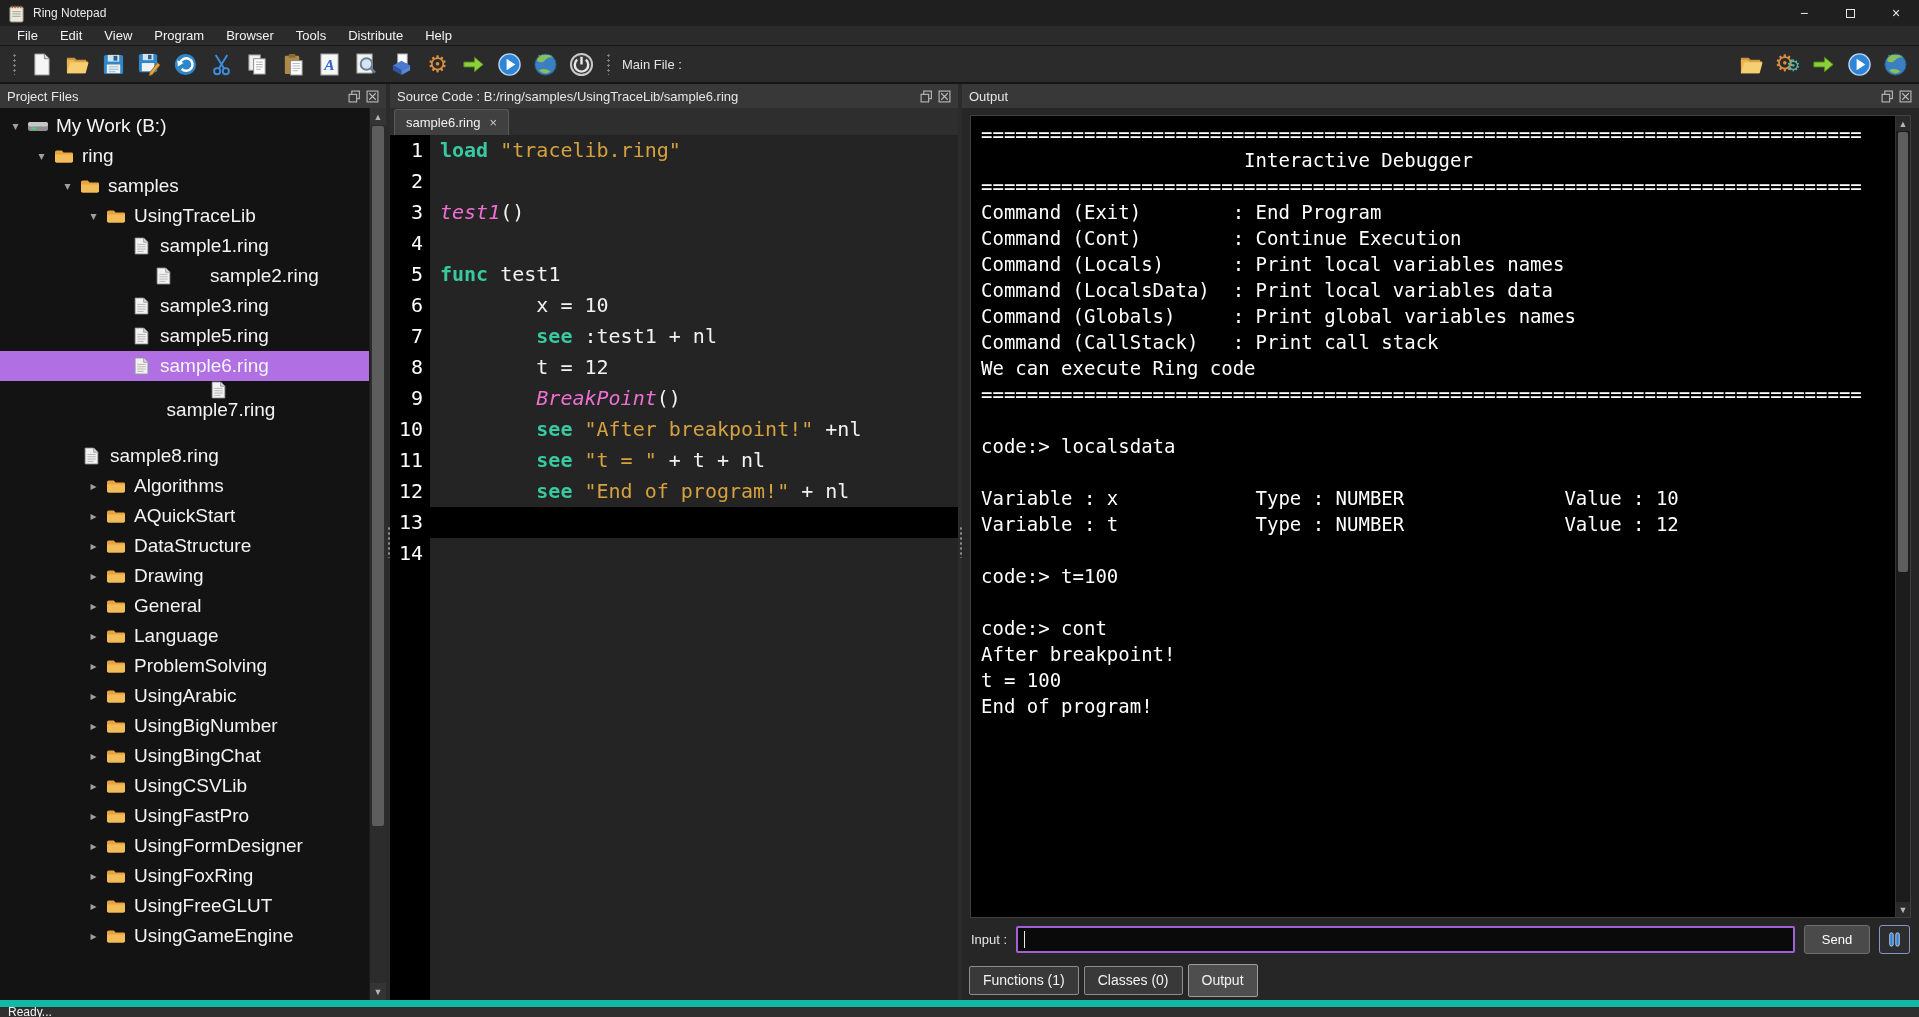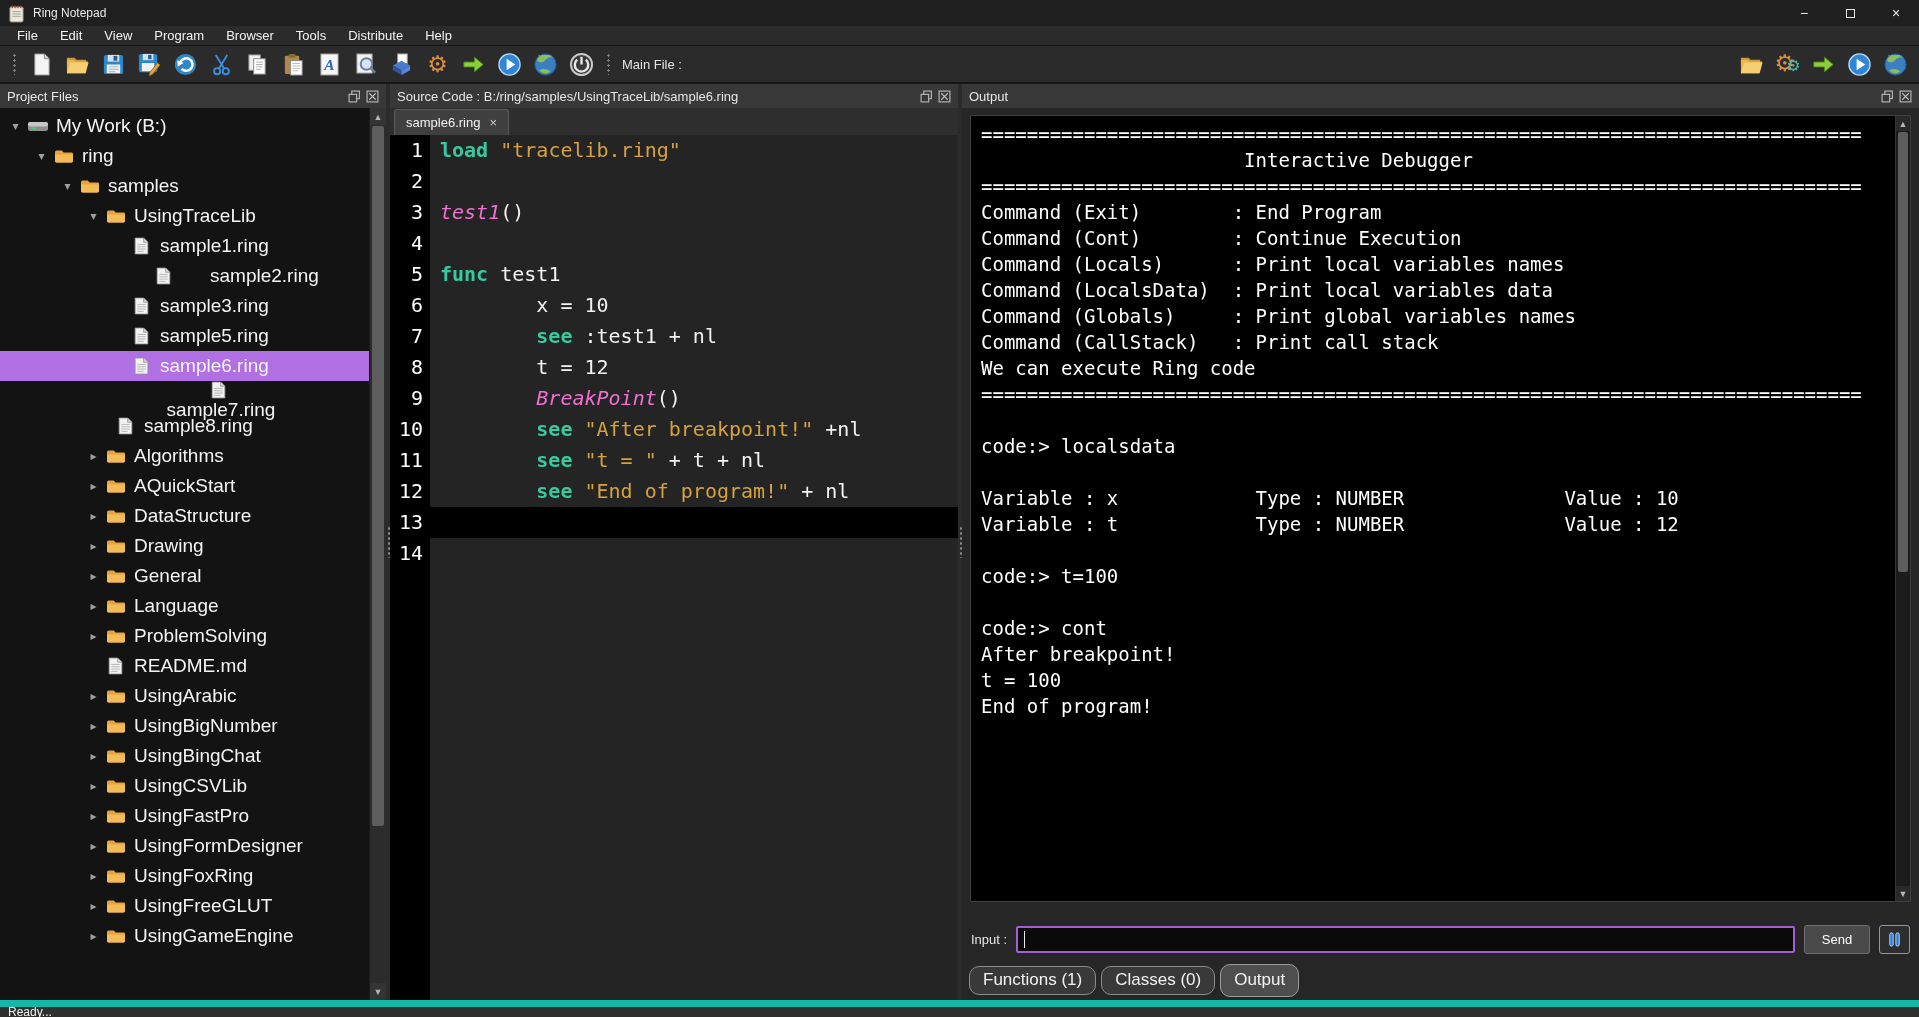--- a/index.html
+++ b/index.html
@@ -70,30 +70,30 @@
   .seg-kw{color:#38c9a1;font-weight:bold;}
   .seg-str{color:#d6a23f;}
   .seg-fn{color:#ef70d2;font-style:italic;}
 
   
   .output-dock{flex:1;}
   .console-wrap{flex:1;margin:7px 8px 0 8px;background:#000;border:1px solid #404040;display:flex;overflow:hidden;}
   .console{flex:1;min-width:0;padding:5px 0 0 10px;font-family:"DejaVu Sans Mono",monospace;font-size:19px;line-height:26px;color:#fff;white-space:pre;overflow:hidden;}
   .console-scroll{width:15px;background:#1c1c1c;border-left:1px solid #333;display:flex;flex-direction:column;flex:none;}
   .console-scroll .scroll-arrow{height:15px;background:#2a2a2a;}
-  .input-row{height:42px;display:flex;align-items:center;padding:8px 9px;gap:9px;flex:none;margin-top:16px;}
+  .input-row{height:42px;display:flex;align-items:center;padding:8px 9px;gap:9px;flex:none;}
   .input-label{font-size:13px;color:#e6e6e6;flex:none;}
   .field-wrap{flex:1;position:relative;height:27px;}
   .input-field{width:100%;height:27px;background:#0a0a0a;border:2px solid #a55fd5;border-radius:2px;color:#fff;font-size:14px;padding:0 7px;outline:none;font-family:"Liberation Sans",sans-serif;}
   .caret{position:absolute;left:8px;top:5px;width:1px;height:17px;background:#e8e8e8;}
   .send-btn{width:66px;height:29px;background:#4a4a4a;border:1px solid #6e6e6e;border-radius:3px;color:#fff;font-size:13px;}
   .pause-btn{width:31px;height:29px;background:#2d2d2d;border:1px solid #8a93c9;border-radius:3px;display:flex;align-items:center;justify-content:center;}
   .pause-btn svg{width:19px;height:19px;display:block;}
   .bottom-tabs{height:40px;display:flex;align-items:center;padding-left:7px;gap:5px;flex:none;}
-  .btab{height:29px;padding:0 13px;display:flex;align-items:center;font-size:17px;color:#f2f2f2;background:#393939;border:1px solid #8c8c8c;border-radius:10px;}
+  .btab{height:29px;padding:0 13px;display:flex;align-items:center;font-size:14px;color:#f2f2f2;background:#393939;border:1px solid #8c8c8c;border-radius:2px;}
   .btab.active{background:#4e4e4e;border-color:#9d9d9d;height:33px;}
 
   
   .statusbar{height:17px;background:#2f2f2f;border-top:7px solid #14b8a6;display:flex;align-items:center;padding-left:8px;font-size:12px;color:#f4f4f4;}
 </style>
 </head>
 <body>
 
 <div class="titlebar">
   <span class="app-icon">
@@ -432,21 +432,21 @@
             <span class="expander"></span>
             <span class="tree-icon">
               <svg width="15" height="18" viewBox="0 0 14 17">
                 <path d="M1 1h8l4 4v11H1z" fill="#f2f2f2" stroke="#9a9a9a" stroke-width="0.8"></path>
                 <path d="M9 1v4h4" fill="#d5d5d5" stroke="#9a9a9a" stroke-width="0.8"></path>
                 <path d="M3 7h8M3 9.2h8M3 11.4h8M3 13.6h6" stroke="#b5b5b5" stroke-width="0.9"></path>
               </svg>
             </span>
             <span class="tree-label">sample7.ring</span>
           </div>
-          <div class="tree-row" style="padding-left: 94px;">
+          <div class="tree-row" style="padding-left: 60px; margin-top: 30px;">
             <span class="expander"></span>
             <span class="tree-icon">
               <svg width="15" height="18" viewBox="0 0 14 17">
                 <path d="M1 1h8l4 4v11H1z" fill="#f2f2f2" stroke="#9a9a9a" stroke-width="0.8"></path>
                 <path d="M9 1v4h4" fill="#d5d5d5" stroke="#9a9a9a" stroke-width="0.8"></path>
                 <path d="M3 7h8M3 9.2h8M3 11.4h8M3 13.6h6" stroke="#b5b5b5" stroke-width="0.9"></path>
               </svg>
             </span>
             <span class="tree-label">sample8.ring</span>
           </div>
@@ -512,31 +512,20 @@
           </div>
           <div class="tree-row" style="padding-left: 84px;">
             <span class="expander">▸</span>
             <span class="tree-icon">
               <svg width="20" height="16" viewBox="0 0 20 16">
                 <path d="M1 4q0-1.6 1.6-1.6h5.2l1.8 2h8q1.4 0 1.4 1.4v7q0 1.6-1.6 1.6H2.6Q1 14.4 1 12.8z" fill="#e8a33c"></path>
                 <path d="M1 6.5h18v6.3q0 1.6-1.6 1.6H2.6Q1 14.4 1 12.8z" fill="#f2bd59"></path>
               </svg>
             </span>
             <span class="tree-label">ProblemSolving</span>
-          </div>
-          <div class="tree-row" style="padding-left: 84px;">
-            <span class="expander"></span>
-            <span class="tree-icon">
-              <svg width="15" height="18" viewBox="0 0 14 17">
-                <path d="M1 1h8l4 4v11H1z" fill="#f2f2f2" stroke="#9a9a9a" stroke-width="0.8"></path>
-                <path d="M9 1v4h4" fill="#d5d5d5" stroke="#9a9a9a" stroke-width="0.8"></path>
-                <path d="M3 7h8M3 9.2h8M3 11.4h8M3 13.6h6" stroke="#b5b5b5" stroke-width="0.9"></path>
-              </svg>
-            </span>
-            <span class="tree-label">README.md</span>
           </div>
           <div class="tree-row" style="padding-left: 84px;">
             <span class="expander">▸</span>
             <span class="tree-icon">
               <svg width="20" height="16" viewBox="0 0 20 16">
                 <path d="M1 4q0-1.6 1.6-1.6h5.2l1.8 2h8q1.4 0 1.4 1.4v7q0 1.6-1.6 1.6H2.6Q1 14.4 1 12.8z" fill="#e8a33c"></path>
                 <path d="M1 6.5h18v6.3q0 1.6-1.6 1.6H2.6Q1 14.4 1 12.8z" fill="#f2bd59"></path>
               </svg>
             </span>
             <span class="tree-label">UsingArabic</span>

